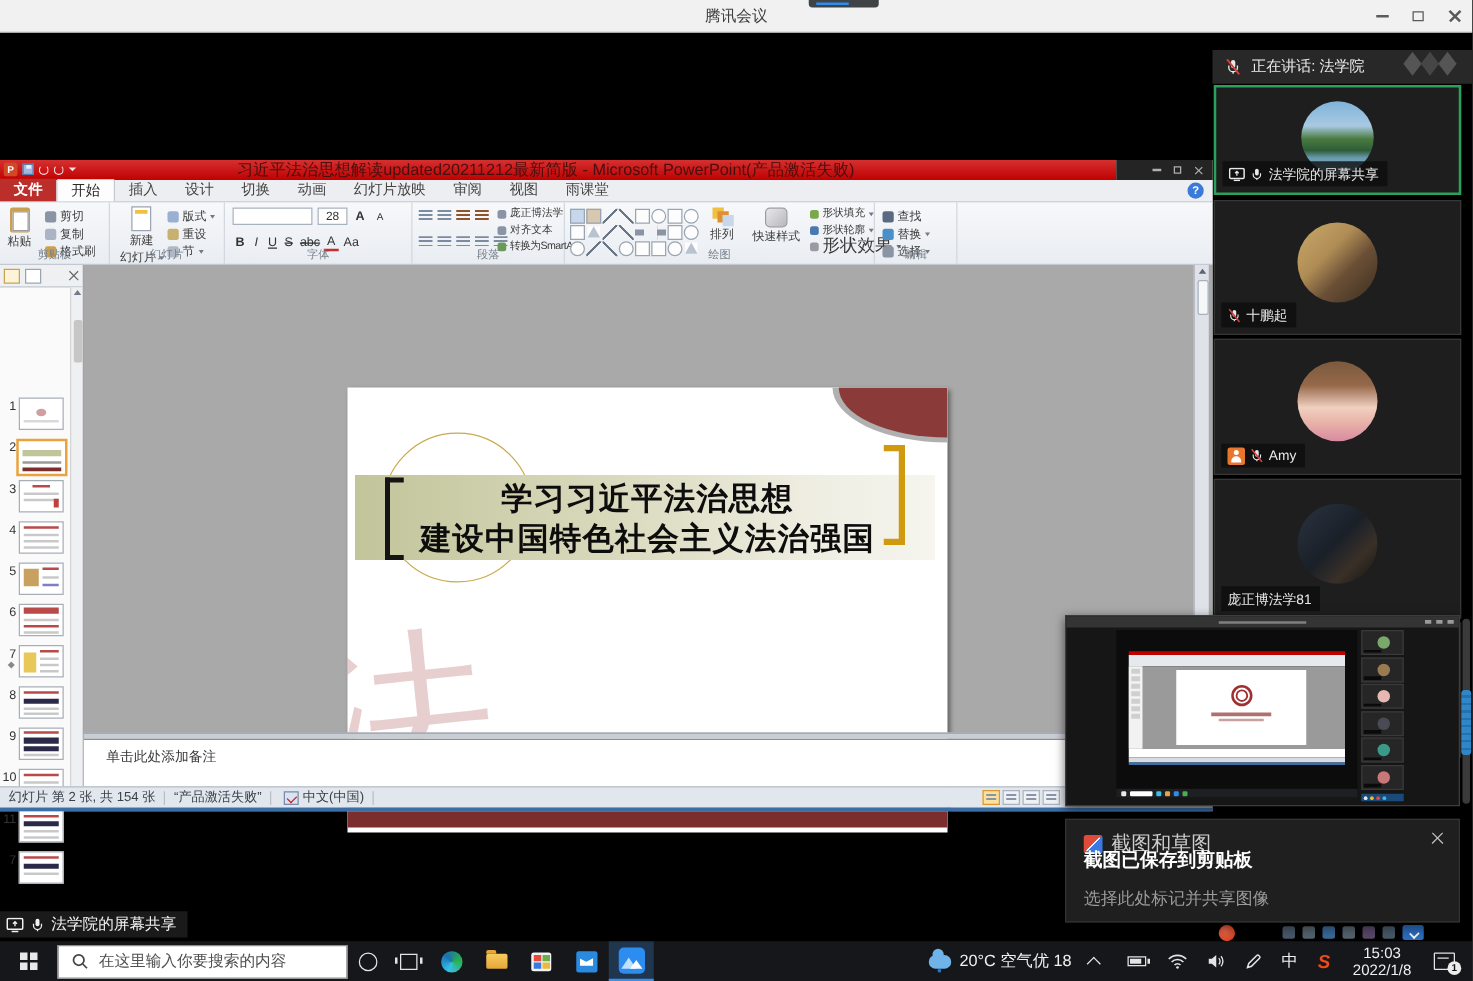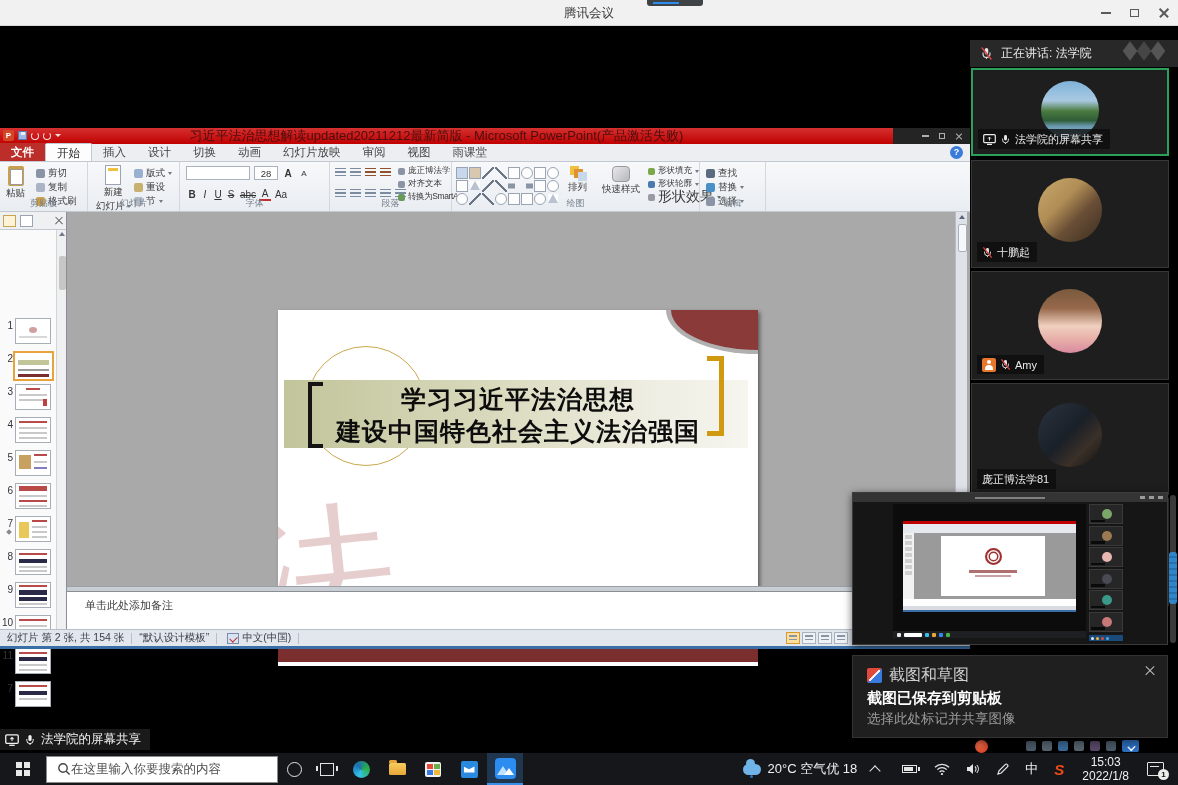--- a/index.html
+++ b/index.html
@@ -204,30 +204,30 @@
 
   
   .notif{position:absolute;left:852px;top:629px;width:316px;height:83px;background:#1f1f1f;border:1px solid #333;box-shadow:0 4px 10px rgba(0,0,0,.5)}
   .notif-head{position:absolute;left:14px;top:9px;display:flex;align-items:center;gap:7px}
   .notif-appic{width:15px;height:15px;border-radius:2px;background:linear-gradient(135deg,#e04a3a 0 48%,#3a7ae0 52% 100%);position:relative}
   .notif-appic::after{content:"";position:absolute;left:2px;top:2px;width:11px;height:11px;background:linear-gradient(135deg,transparent 45%,rgba(255,255,255,.9) 45% 55%,transparent 55%)}
   .notif-app{font-size:16px;color:#cecece}
   .notif-x{position:absolute;right:12px;top:10px;width:10px;height:10px}
   .notif-x::before,.notif-x::after{content:"";position:absolute;left:-1px;top:4.4px;width:12px;height:1.3px;background:#c2c2c2}
   .notif-x::before{transform:rotate(45deg)}.notif-x::after{transform:rotate(-45deg)}
-  .notif-title{position:absolute;left:14px;top:33px;font-size:15px;font-weight:bold;color:#fff}
+  .notif-title{position:absolute;left:14px;top:23px;font-size:15px;font-weight:bold;color:#fff}
   .notif-sub{position:absolute;left:14px;top:54px;font-size:13.5px;color:#9b9b9b}
 
   
   .taskbar{position:absolute;left:0;top:753px;width:1178px;height:32px;background:#15171a;display:flex;align-items:center}
   .tb-slot{height:32px;display:flex;align-items:center;justify-content:center}
   .start{width:46px}
   .win-logo{display:grid;grid-template-columns:6px 6px;grid-template-rows:6px 6px;gap:1.4px}
   .win-logo i{background:#e8e8e8}
-  .searchbox{width:232px;height:27px;background:#fff;border:1px solid #8a8a8a;display:flex;align-items:center;padding:0 10px}
+  .searchbox{width:232px;height:27px;background:#fff;border:1px solid #8a8a8a;display:flex;align-items:center;gap:8px;padding:0 10px}
   .searchbox span{font-size:12.5px;color:#4e4e4e;white-space:nowrap}
   .cortana{width:15px;height:15px;border-radius:50%;border:1.8px solid #e4e4e4;margin:0 9px}
   .taskview{width:14px;height:13px;border:1.6px solid #e4e4e4;position:relative;margin:0 9px}
   .taskview::before{content:"";position:absolute;left:-5px;top:2px;width:2px;height:5px;background:#e4e4e4}
   .taskview::after{content:"";position:absolute;right:-5px;top:2px;width:2px;height:5px;background:#e4e4e4}
   .app-ic{width:36px}
   .edge-ic{width:17px;height:17px;border-radius:50%;background:conic-gradient(from 200deg,#35c1e8,#1a6fb0,#2ab04a,#35c1e8)}
   .folder-ic{width:17px;height:12px;background:linear-gradient(#f7cb5e,#e8a63a);border-radius:1.5px;position:relative}
   .folder-ic::before{content:"";position:absolute;left:0;top:-3px;width:8px;height:3px;background:#e8a63a;border-radius:1.5px 1.5px 0 0}
   .store-ic{width:16px;height:15px;background:#f2f2f2;border-radius:2px;display:grid;grid-template-columns:6px 6px;grid-template-rows:5px 5px;gap:1px;padding:2px}
@@ -622,21 +622,21 @@
 
         <div class="splitter"></div>
         <div class="notes">
           <div class="notes-text">单击此处添加备注</div>
         </div>
       </div>
 
       <div class="ppt-status">
         <span style="margin-left:7px">幻灯片 第 2 张, 共 154 张</span>
         <i class="st-sep"></i>
-        <span>“默认设计模板”</span>
+        <span>“产品激活失败”</span>
         <i class="st-sep"></i>
         <i class="spell-ic"></i>
         <span>中文(中国)</span>
         <i class="st-sep"></i>
         <div class="views">
           <span class="vbtn sel">
               <i></i>
             </span>
           <span class="vbtn">
               <i></i>

